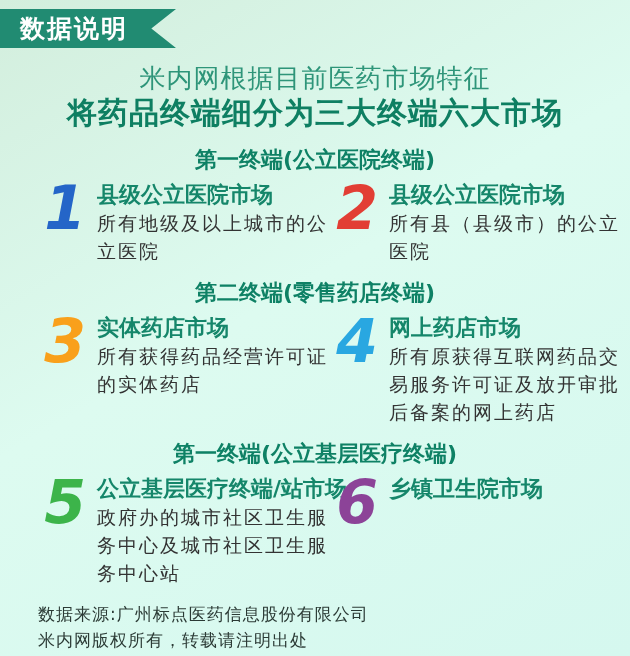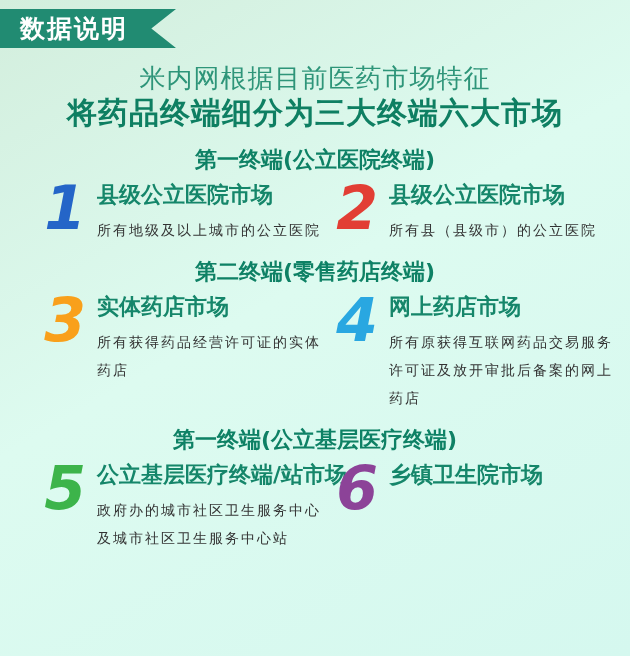--- a/index.html
+++ b/index.html
@@ -41,22 +41,22 @@
     flex:none;width:46px;margin-right:9px;
     font-size:60px;font-weight:bold;font-style:italic;
     line-height:56px;text-align:center;
   }
   .item-body{padding-top:1px;}
   .item-title{
     font-size:22px;font-weight:bold;color:#15866a;
     line-height:27px;white-space:nowrap;
   }
   .item-desc{
-    font-size:14px;color:#333333;line-height:28px;
-    letter-spacing:2px;max-width:238px;margin-top:8px;
+    font-size:19px;color:#333333;line-height:28px;
+    letter-spacing:2px;max-width:238px;margin-top:1px;
   }
   .footer{margin:14px 0 0 38px;font-size:17px;color:#2b3a35;line-height:26px;letter-spacing:1px;}
 </style>
 </head>
 <body>
 
 <div class="page">
 
   <div class="badge">数据说明</div>
 
@@ -123,14 +123,18 @@
       </div>
     </div>
     <div class="item item-right">
       <div class="num" style="color: rgb(140, 67, 152);">6</div>
       <div class="item-body">
         <div class="item-title">乡镇卫生院市场</div>
       </div>
     </div>
   </div>
 
+  <div class="footer">
+    <div>数据来源:广州标点医药信息股份有限公司</div>
+    <div>米内网版权所有，转载请注明出处</div>
+  </div>
 
 </div>
 
 </body></html>

